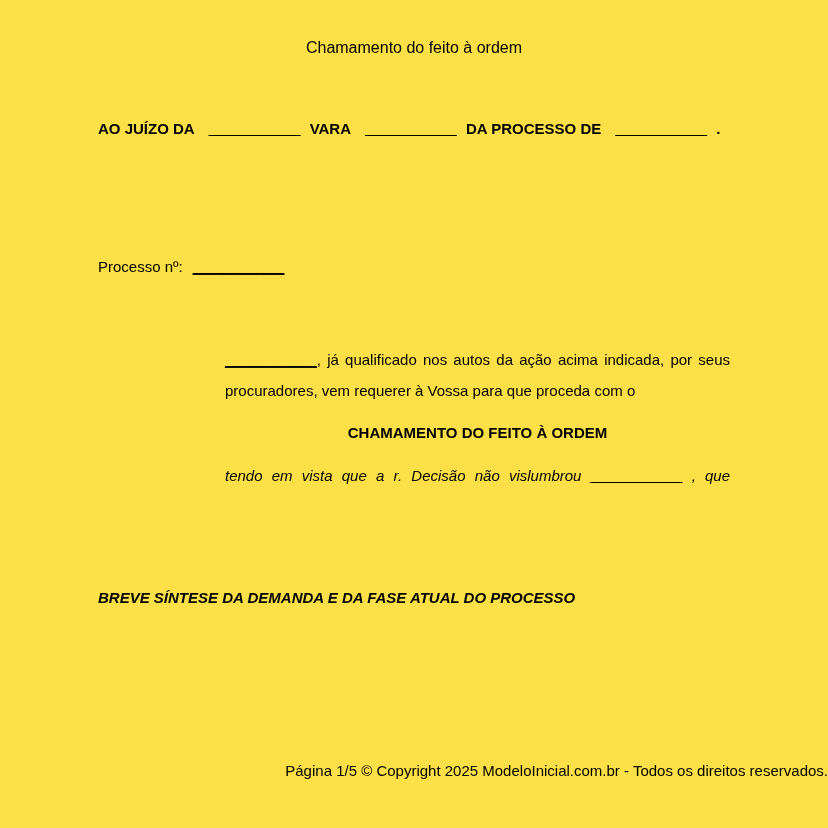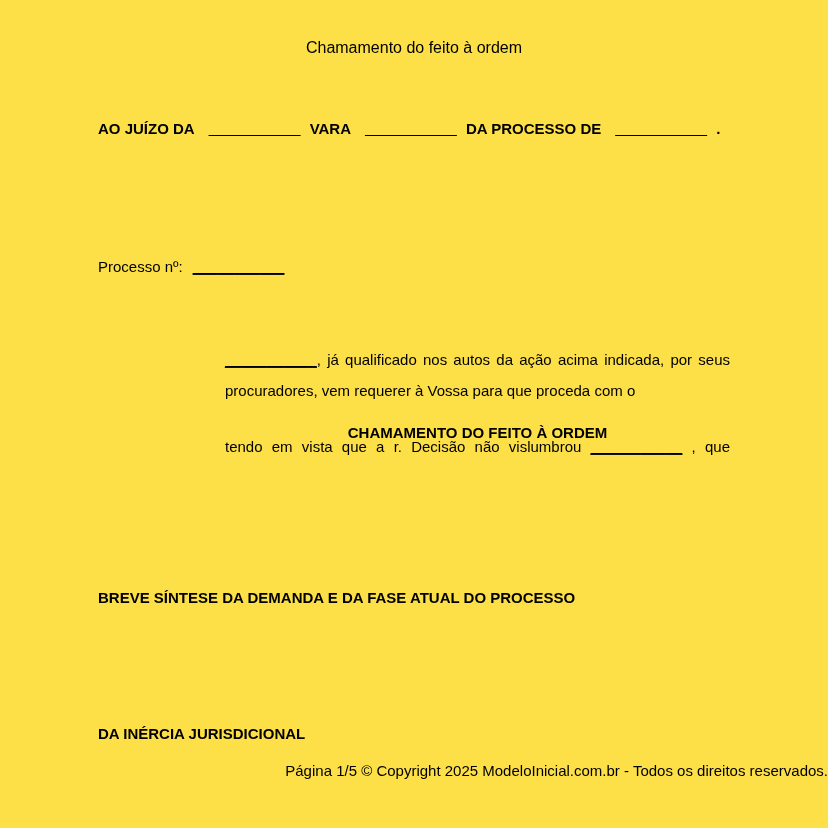--- a/index.html
+++ b/index.html
@@ -48,25 +48,26 @@
     text-justify: inter-word;
     white-space: normal;
   }
   .p1l1 { top: 351px; }
   .p1l2 { top: 382px; }
   .main-heading {
     top: 424px;
     text-align: center;
     font-weight: bold;
   }
-  .p2l1 { top: 438px; }
+  .p2l1 { top: 467px; font-style: italic; }
   .p2l2 { top: 497px; }
   .section-heading {
     left: 98px;
     font-weight: bold;
+    font-style: italic;
   }
   .breve { top: 589px; }
   .trata {
     top: 630px;
     left: 165px;
     width: 553px;
     display: flex;
     justify-content: space-between;
   }
   .trata .seg { white-space: pre; }
@@ -111,17 +112,16 @@
   <div class="abs body-block justify-line p2l1">
     <span>tendo em vista que a r. Decisão não vislumbrou</span>
     <span class="blank">___________</span>
     <span>, que</span>
   </div>
 
 
   <div class="abs section-heading breve">BREVE SÍNTESE DA DEMANDA E DA FASE ATUAL DO PROCESSO</div>
 
 
-  <div class="abs section-heading inercia">DA INÉRCIA JURISDICIONAL</div>
 
   <div class="abs doc-footer">Página 1/5 © Copyright 2025 ModeloInicial.com.br - Todos os direitos reservados.</div>
 
 </div>
 
 </body></html>

